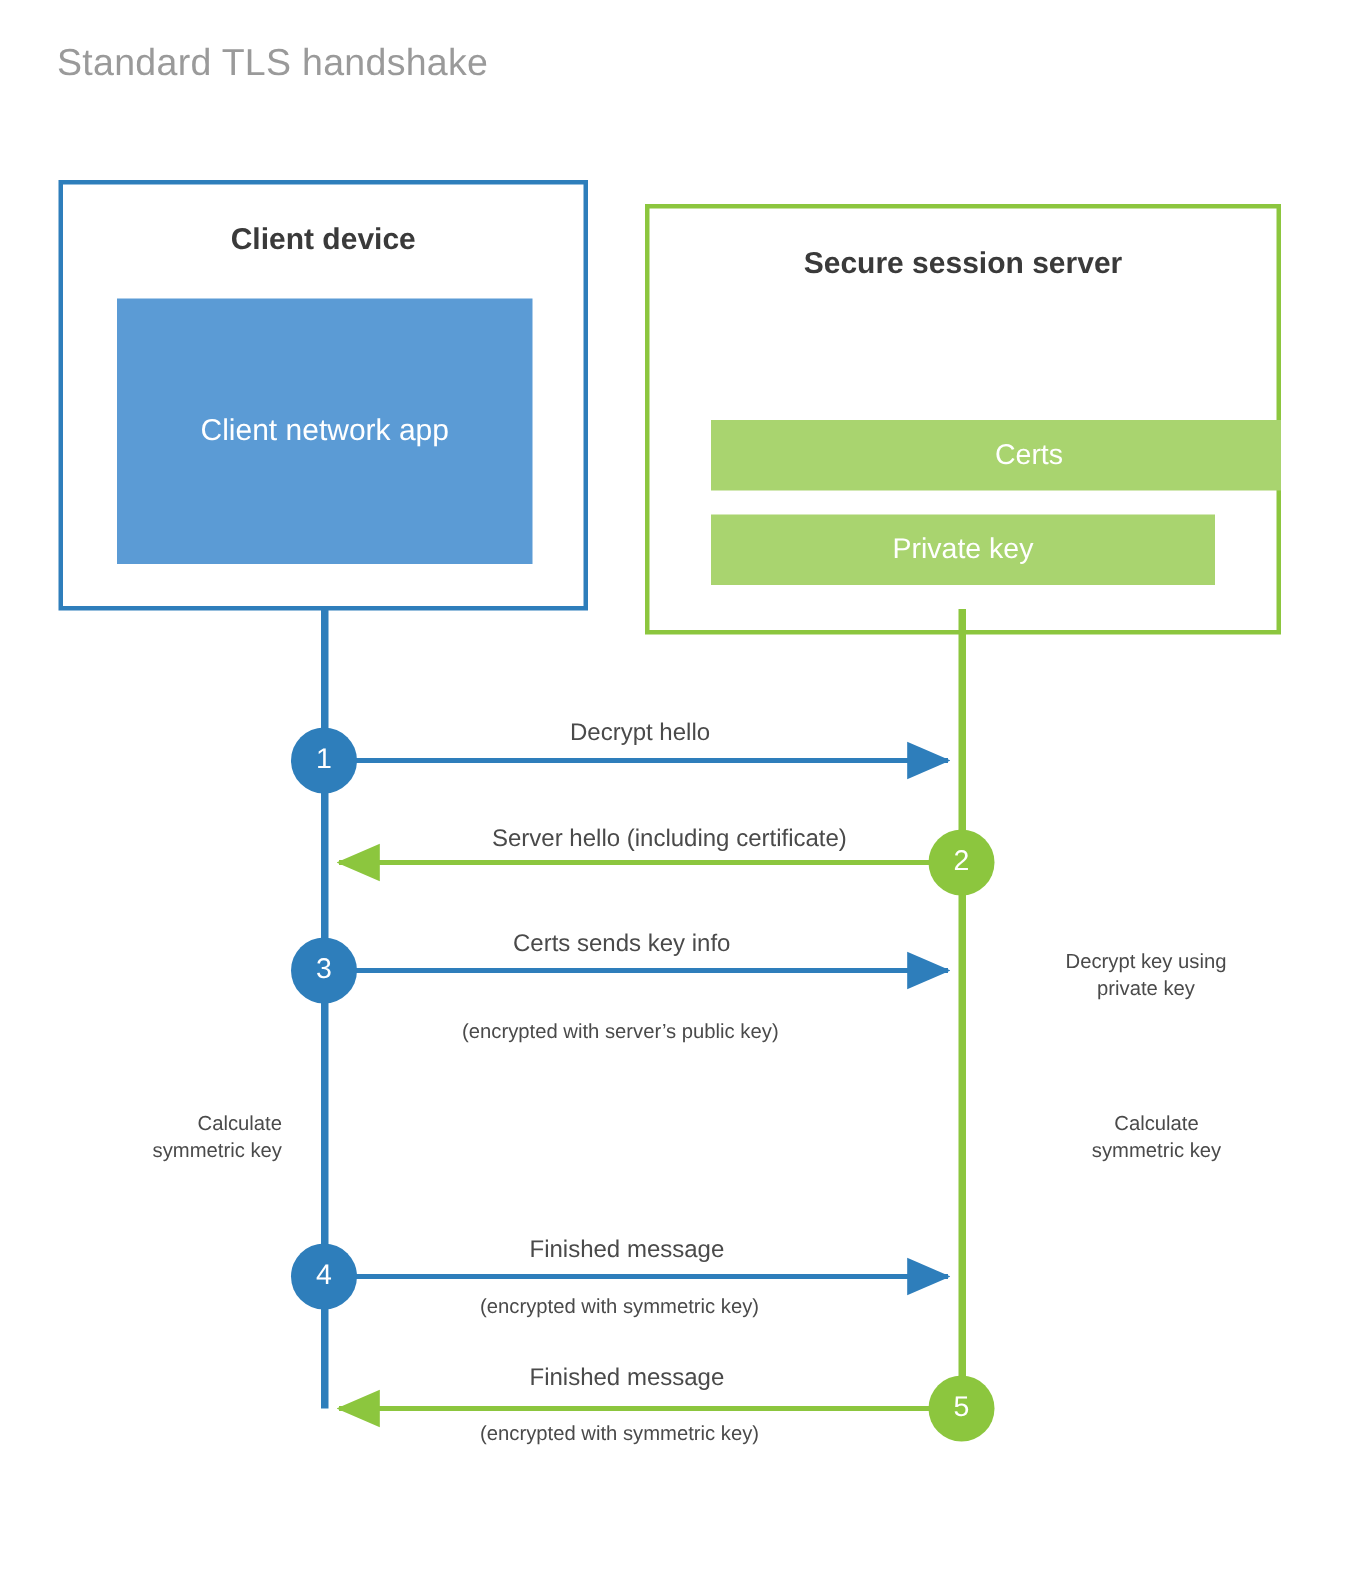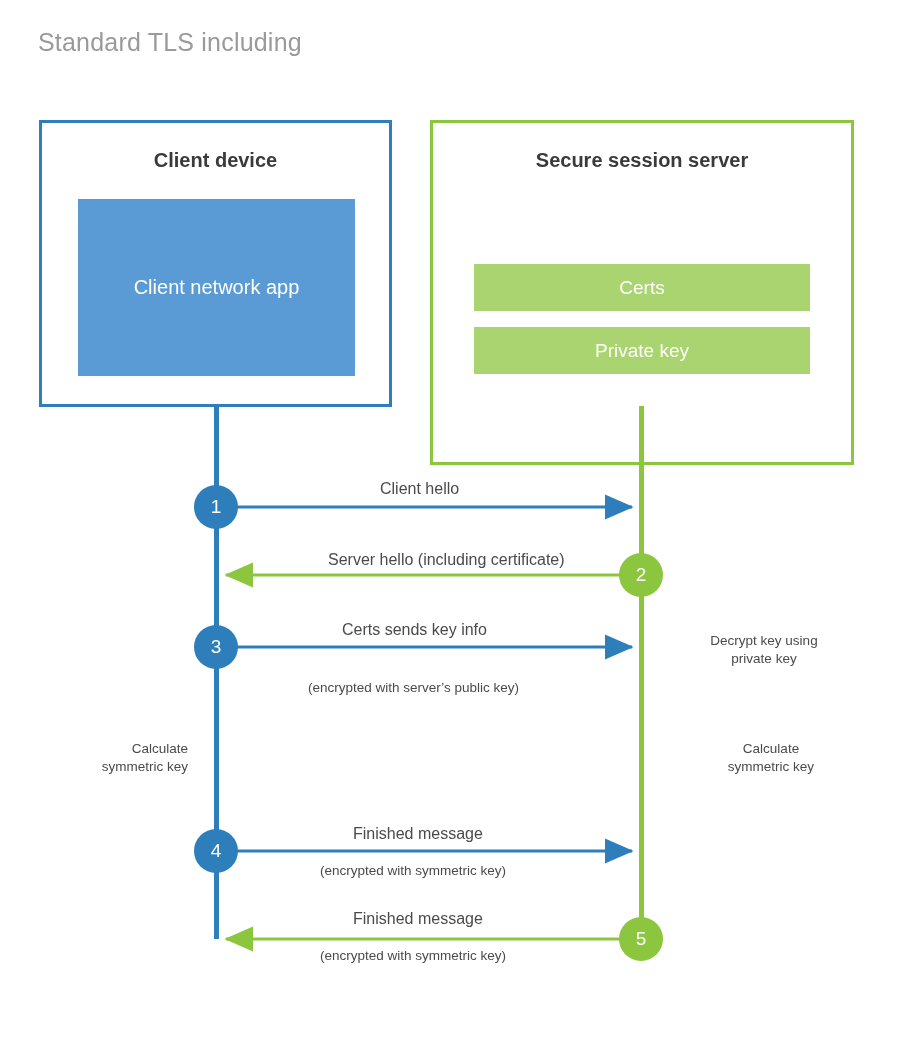--- a/index.html
+++ b/index.html
@@ -36,23 +36,23 @@
   }
   #client-box {
     left: 39px;
     top: 120px;
     width: 353px;
     height: 287px;
     border: 3px solid #2e7ebb;
   }
   #server-box {
     left: 430px;
-    top: 120px;
+    top: 136px;
     width: 424px;
-    height: 345px;
+    height: 287px;
     border: 3px solid #8cc63e;
   }
   .party-title {
     position: absolute;
     left: 0;
     right: 0;
     top: 26px;
     text-align: center;
     font-size: 20px;
     font-weight: bold;
@@ -78,21 +78,21 @@
     font-size: 20px;
   }
   .server-block {
     left: 41px;
     width: 336px;
     height: 47px;
     background: #a9d46f;
     font-size: 19px;
   }
   #server-block-0 { top: 78px; }
-  #server-block-1 { top: 141px; }
+  #server-block-1 { top: 141px; padding-left: 44px; }
   #server-block-2 { top: 204px; }
 
   
   #sequence-area {
     position: absolute;
     left: 0;
     top: 0;
     width: 900px;
     height: 1058px;
     pointer-events: none;
@@ -132,21 +132,21 @@
     color: #ffffff;
     font-size: 19px;
     font-weight: 500;
   }
   .step-number.client { background: #2e7ebb; }
   .step-number.server { background: #8cc63e; }
 </style>
 </head>
 <body>
 
-<div id="page-title">Standard TLS including</div>
+<div id="page-title">Standard TLS handshake</div>
 
 <div id="client-box" class="party-box">
   <div class="party-title">Client device</div>
   <div id="client-app-block" class="inner-block">Client network app</div>
 </div>
 
 <div id="server-box" class="party-box">
   <div class="party-title">Secure session server</div>
   <div id="server-block-1" class="inner-block server-block">Certs</div>
   <div id="server-block-2" class="inner-block server-block">Private key</div>
@@ -182,21 +182,21 @@
 <div class="step-number client" style="left:194px; top:485px;">1</div>
 
 <div class="step-number server" style="left:619px; top:553px;">2</div>
 
 <div class="step-number client" style="left:194px; top:625px;">3</div>
 
 <div class="step-number client" style="left:194px; top:829px;">4</div>
 
 <div class="step-number server" style="left:619px; top:917px;">5</div>
 
-<div class="seq-label" style="left:380px; top:480px;">Client hello</div>
+<div class="seq-label" style="left:380px; top:480px;">Decrypt hello</div>
 
 <div class="seq-label" style="left:289px; top:551px;margin-left:39px;">Server hello (including certificate)</div>
 
 <div class="seq-label" style="left:342px; top:621px;">Certs sends key info</div>
 <div class="seq-sublabel" style="left:308px; top:657px;margin-top:23px;">(encrypted with server’s public key)</div>
 
 <div class="seq-label" style="left:353px; top:825px;">Finished message</div>
 <div class="seq-sublabel" style="left:320px; top:863px;">(encrypted with symmetric key)</div>
 
 <div class="seq-label" style="left:353px; top:910px;">Finished message</div>

